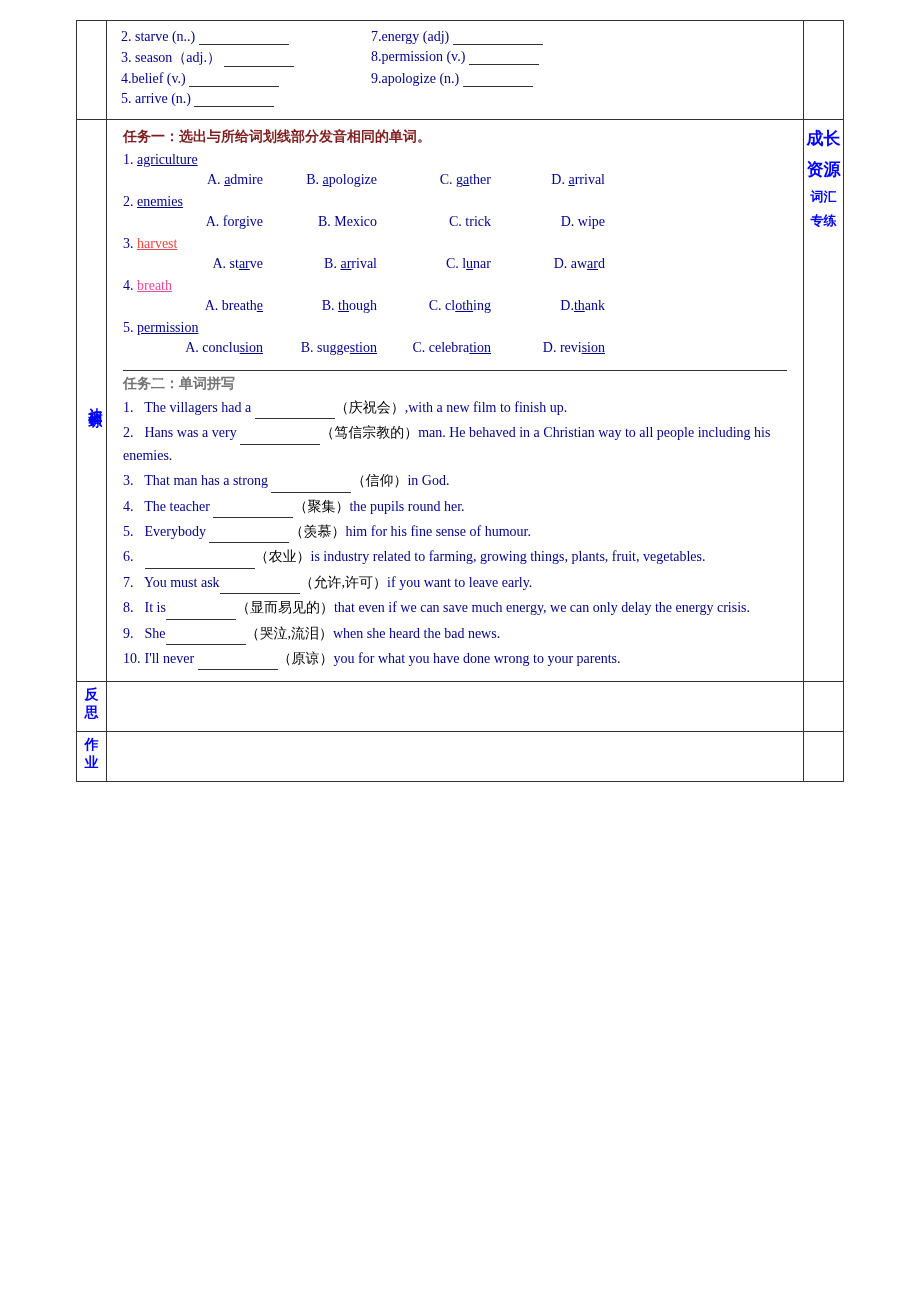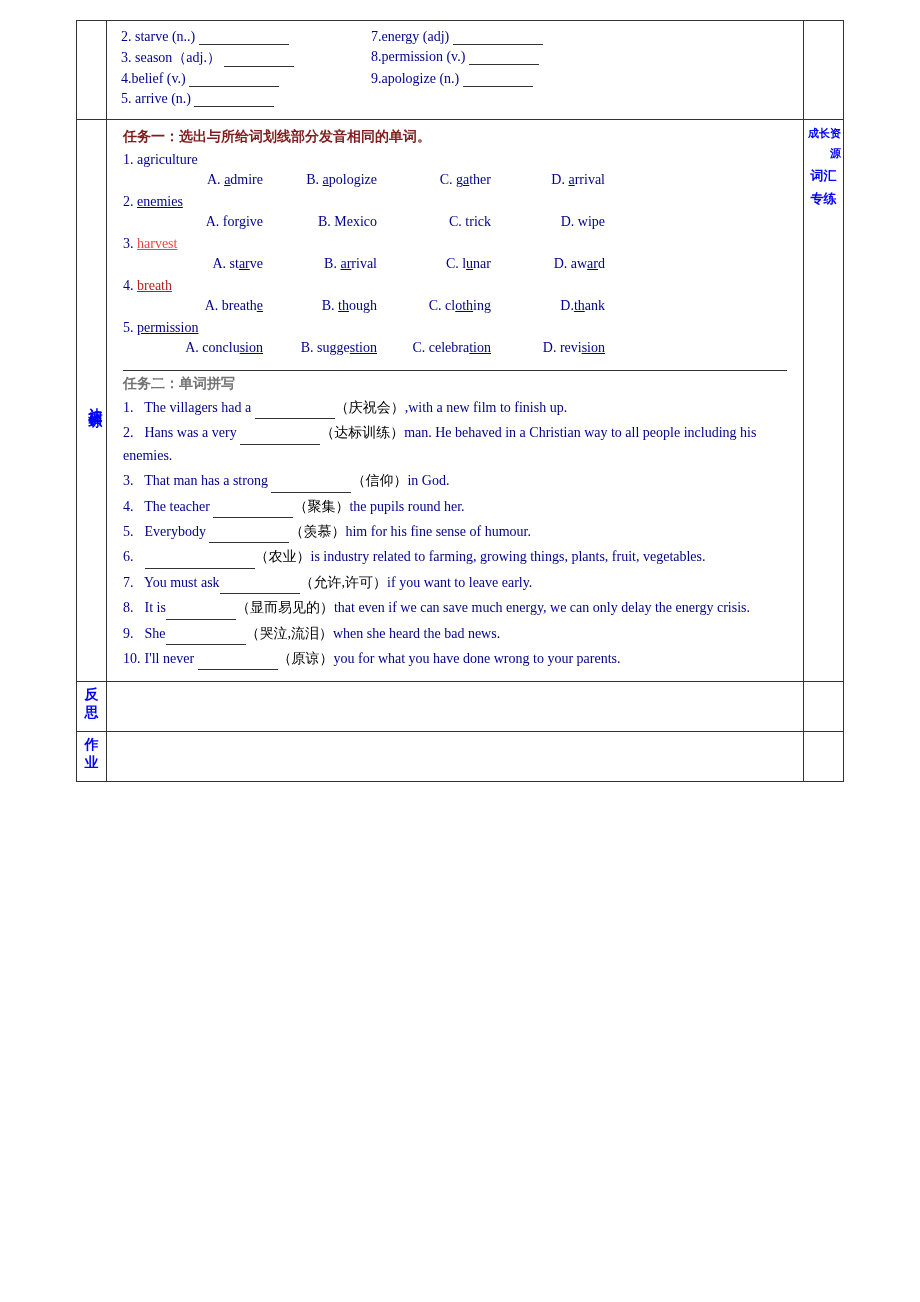--- a/index.html
+++ b/index.html
@@ -188,21 +188,21 @@
     <td class="label-cell" rowspan="1" style="width:30px; padding:6px 2px;">
       <div style="writing-mode:vertical-rl; text-orientation:upright; color:#00f; font-weight:bold; letter-spacing:2px; font-size:14px;">达标训练</div>
     </td>
     <td style="border:1px solid #333; padding:4px 8px;">
 
       <div class="task-section">
         <div class="task-title">任务一：选出与所给词划线部分发音相同的单词。</div>
 
         <div class="phonetics-item">
           <span class="item-num">1. </span>
-          <span style="color:#00008B; ">agriculture</span>
+          <span style="color:#00008B; text-decoration:underline;">agriculture</span>
         </div>
         <div class="choices-row">
           <span class="choice">A. <span class="underlined">a</span>dmire</span>
           <span class="choice">B. <span class="underlined">a</span>pologize</span>
           <span class="choice">C. g<span class="underlined">a</span>ther</span>
           <span class="choice">D. <span class="underlined">a</span>rrival</span>
         </div>
 
         <div class="phonetics-item">
           <span class="item-num">2.</span>
@@ -221,21 +221,21 @@
         </div>
         <div class="choices-row">
           <span class="choice">A. st<span class="underlined">ar</span>ve</span>
           <span class="choice">B. <span class="underlined">ar</span>rival</span>
           <span class="choice">C. l<span class="underlined">u</span>nar</span>
           <span class="choice">D. aw<span class="underlined">ar</span>d</span>
         </div>
 
         <div class="phonetics-item">
           <span class="item-num">4.</span>
-          <span style="color:#b91c1c; text-decoration:underline;">breath</span>
+          <span style="color:#ec4899; text-decoration:underline;">breath</span>
         </div>
         <div class="choices-row">
           <span class="choice">A. breath<span class="underlined">e</span></span>
           <span class="choice">B. <span class="underlined">th</span>ough</span>
           <span class="choice">C. cl<span class="underlined">oth</span>ing</span>
           <span class="choice">D.<span class="underlined">th</span>ank</span>
         </div>
 
         <div class="phonetics-item">
           <span class="item-num">5.</span>
@@ -252,21 +252,21 @@
       <div class="task2-section">
         <div class="task2-title">任务二：单词拼写</div>
 
         <div class="fill-item">
           <span style="min-width:18px; display:inline-block;">1.</span>
           The villagers had a <span class="fill-blank"></span><span class="hint">（庆祝会）</span>,with a new film to finish up.
         </div>
 
         <div class="fill-item">
           <span style="min-width:18px; display:inline-block;">2.</span>
-          Hans was a very <span class="fill-blank"></span><span class="hint">（达标训练）</span>man. He behaved in a Christian way to all people including his enemies.
+          Hans was a very <span class="fill-blank"></span><span class="hint">（笃信宗教的）</span>man. He behaved in a Christian way to all people including his enemies.
         </div>
 
         <div class="fill-item">
           <span style="min-width:18px; display:inline-block;">3.</span>
           That man has a strong <span class="fill-blank"></span><span class="hint">（信仰）</span>in God.
         </div>
 
         <div class="fill-item">
           <span style="min-width:18px; display:inline-block;">4.</span>
           The teacher <span class="fill-blank"></span><span class="hint">（聚集）</span>the pupils round her.
@@ -299,21 +299,21 @@
 
         <div class="fill-item">
           <span style="min-width:18px; display:inline-block;">10.</span>
           I'll never <span class="fill-blank"></span><span class="hint">（原谅）</span>you for what you have done wrong to your parents.
         </div>
 
       </div>
     </td>
 
     <td style="width:40px; border:1px solid #333; text-align:center; padding:4px 2px;">
-      <div style="color:#00f; font-size:11px; font-weight:bold; line-height:1.8;text-align:right;">成长资源</div>
+      <div style="color:#00f; font-size:17px; font-weight:bold; line-height:1.8;">成长资源</div>
       <div style="color:#00f; font-size:13px; font-weight:bold; line-height:1.8;">词汇专练</div>
     </td>
   </tr>
 
   <tr>
     <td style="border:1px solid #333; text-align:center; padding:4px; width:30px;">
       <span style="color:#00f; font-weight:bold; font-size:14px;">反思</span>
     </td>
     <td class="reflect-cell" style="border:1px solid #333;"></td>
     <td style="border:1px solid #333;"></td>

